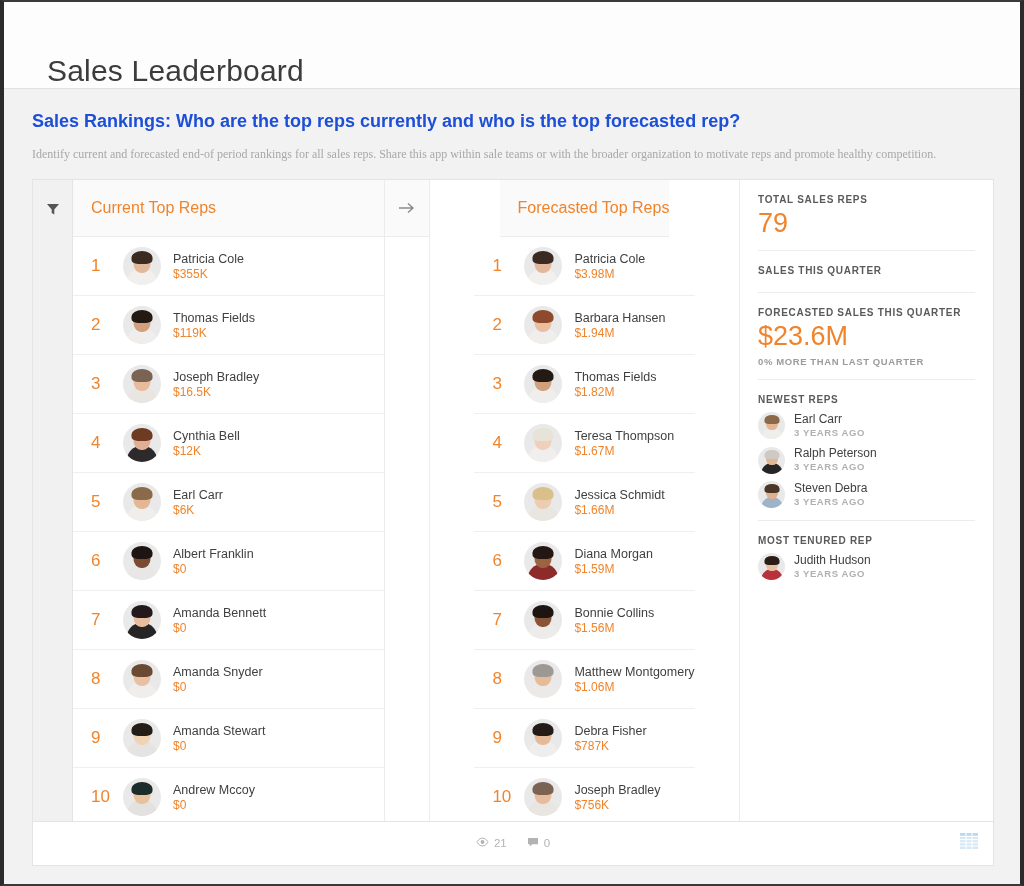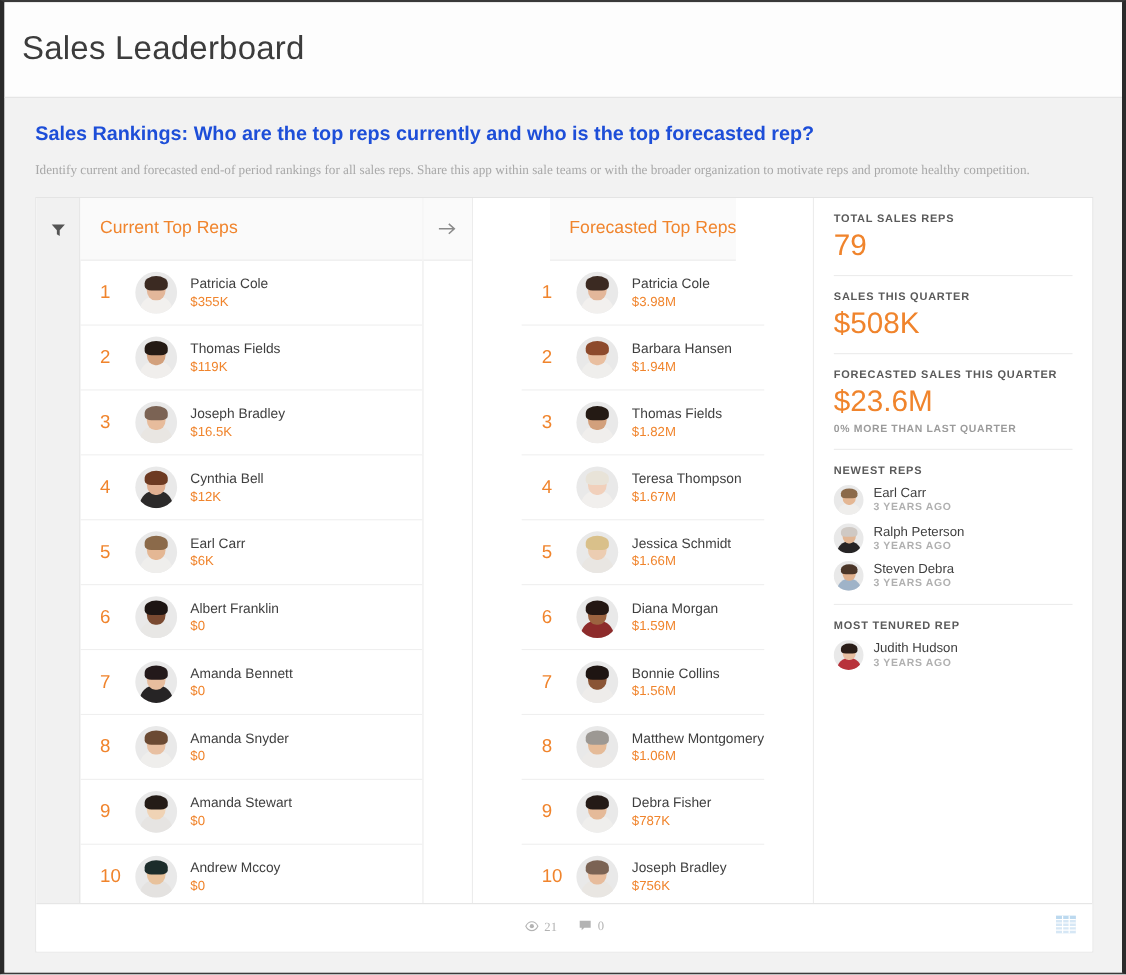--- a/index.html
+++ b/index.html
@@ -22,22 +22,22 @@
     background: #f2f2f2;
     overflow: hidden;
   }
 
   
   .app-header {
     height: 87px;
     background: #fdfdfd;
     border-bottom: 1px solid #e2e2e2;
     display: flex;
-    align-items: center;
-    padding-left: 16px;
+    align-items: flex-end;
+    padding-left: 43px;
   }
   .app-title {
     font-size: 30px;
     font-weight: 400;
     color: #3c3c3c;
     letter-spacing: 0.2px;
   }
 
   
   .content {
@@ -257,21 +257,20 @@
     align-items: center;
     justify-content: center;
     position: relative;
     flex-shrink: 0;
   }
   .footer-stat {
     display: flex;
     margin: 0 10px;
     color: #b3b3b3;
     font-size: 11.5px;
-    font-family: Liberation Serif, serif;
   }
   .footer-stat svg { margin-right: 5px; }
   .grid-icon {
     position: absolute;
     right: 14px;
     top: 50%;
     transform: translateY(-50%);
   }
 </style>
 </head>
@@ -508,21 +507,20 @@
         <div class="col col-stats">
           <div class="stats-body">
 
             <div class="stat-block">
               <div class="stat-label">TOTAL SALES REPS</div>
               <div class="stat-value">79</div>
             </div>
 
             <div class="stat-block">
               <div class="stat-label">SALES THIS QUARTER</div>
-              <div class="stat-value">$508K</div>
             </div>
 
             <div class="stat-block">
               <div class="stat-label">FORECASTED SALES THIS QUARTER</div>
               <div class="stat-value">$23.6M</div>
               <div class="stat-sub">0% MORE THAN LAST QUARTER</div>
             </div>
 
             <div class="stat-block">
               <div class="stat-label">NEWEST REPS</div>

